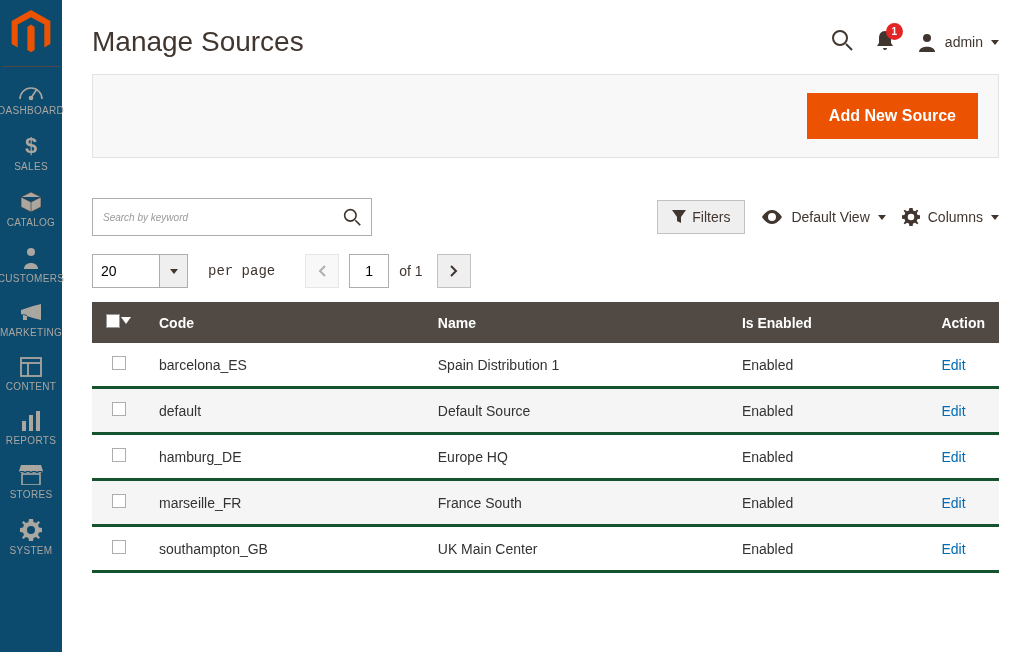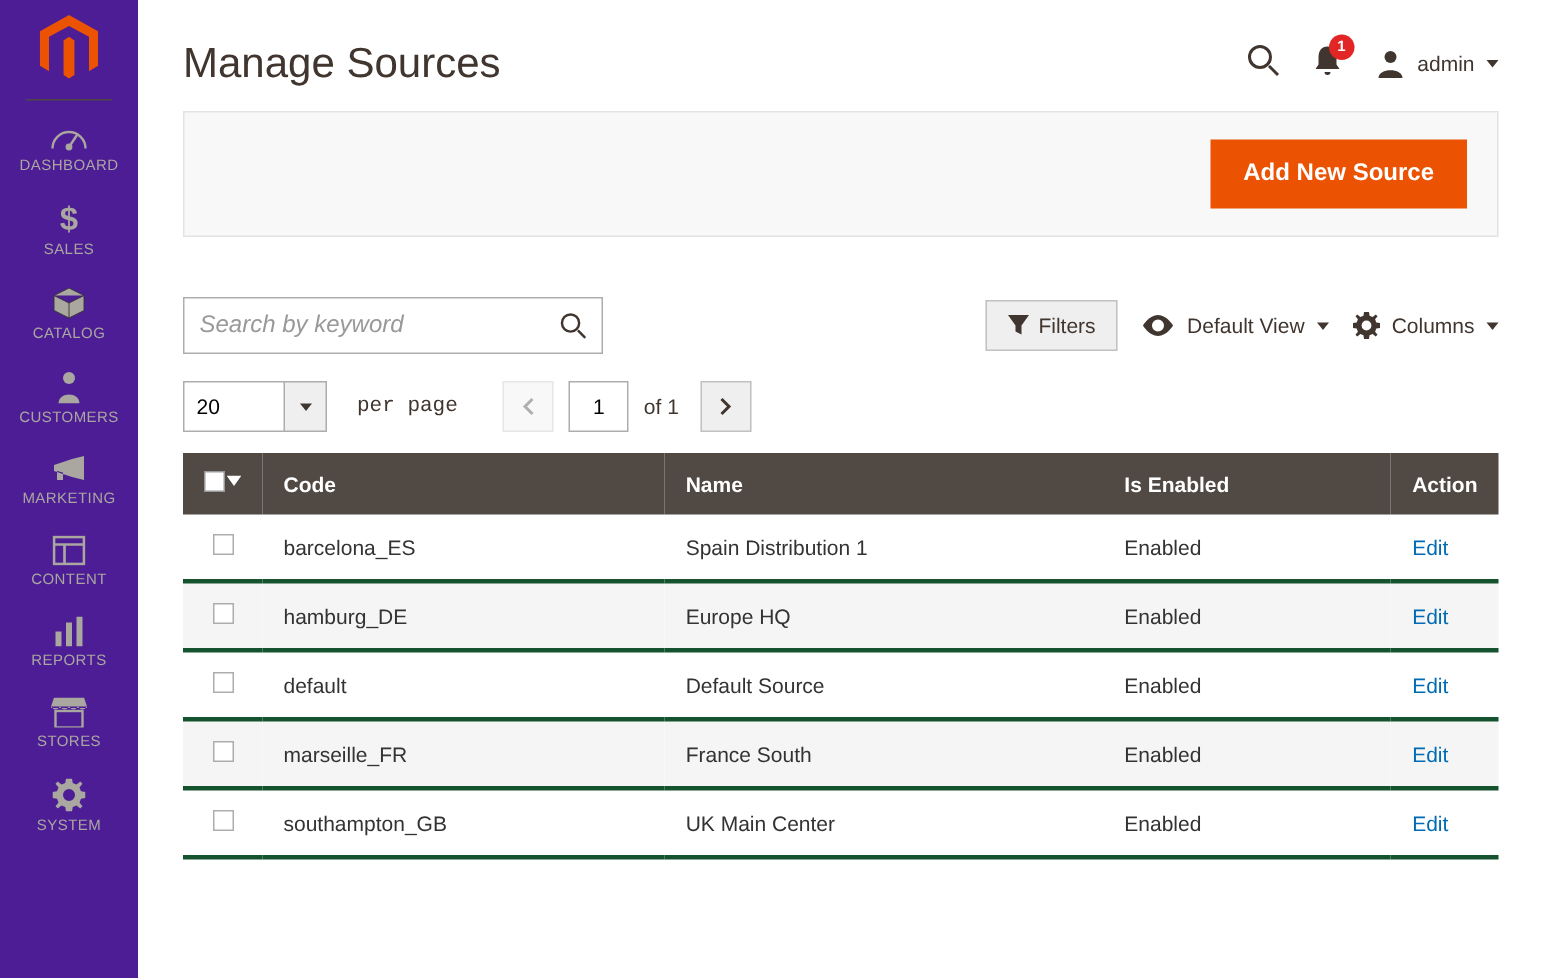--- a/index.html
+++ b/index.html
@@ -1,19 +1,19 @@
 <!DOCTYPE html>
 <html><head>
   <meta charset="utf-8">
   <style>
     * { box-sizing: border-box; margin: 0; padding: 0; }
     body { font-family: 'Helvetica Neue', Arial, sans-serif; background: #fff; width: 1027px; height: 652px; display: flex; overflow: hidden; }
 
     
-    .sidebar { width: 92px; background: #4c1d95; display: flex; flex-direction: column; align-items: center; padding-top: 10px; flex-shrink: 0; }
+    .sidebar { width: 62px; background: #0c4a6e; display: flex; flex-direction: column; align-items: center; padding-top: 10px; flex-shrink: 0; }
     .logo { width: 40px; height: 46px; color: #eb5202; margin-bottom: 10px; }
     .logo svg { width: 100%; height: 100%; }
     .sidebar-divider { width: 58px; height: 1px; background: #4d4845; margin-bottom: 4px; }
     .nav-item { width: 86px; color: #aaa6a0; text-align: center; padding: 10px 0 9px; cursor: pointer; font-size: 10px; }
     .nav-icon { display: block; margin: 0 auto 4px; }
     .nav-label { display: block; letter-spacing: 0.03em; }
 
     
     .main { flex: 1; padding: 0 28px 0 30px; overflow: auto; }
     .topbar { display: flex; align-items: center; margin-top: 26px; margin-bottom: 16px; }
@@ -23,21 +23,21 @@
     .badge { position: absolute; top: -6px; right: -8px; background: #e22626; color: #fff; border-radius: 9px; min-width: 17px; height: 17px; font-size: 10px; display: flex; align-items: center; justify-content: center; font-weight: 600; }
     .user-menu { display: flex; align-items: center; gap: 8px; color: #41362f; font-size: 14px; cursor: pointer; }
 
     
     .action-bar { background: #f8f8f8; border: 1px solid #e3e3e3; padding: 18px 20px; display: flex; justify-content: flex-end; margin-bottom: 40px; }
     .primary-btn { background: #eb5202; color: #fff; border: none; padding: 14px 22px; font-size: 16px; font-weight: 600; cursor: pointer; }
 
     
     .filter-row { display: flex; align-items: center; margin-bottom: 18px; gap: 16px; }
     .search-box { display: flex; align-items: center; border: 1px solid #adadad; padding: 0 10px; height: 38px; width: 280px; }
-    .search-input { border: none; outline: none; flex: 1; font-size: 16px; font-style: italic; color: #3b82f6; }
+    .search-input { border: none; outline: none; flex: 1; font-size: 10px; font-style: italic; color: #3b82f6; }
     .search-input::placeholder { color: #999; font-style: italic; }
     .filter-spacer { flex: 1; }
     .filter-btn { display: flex; align-items: center; gap: 6px; border: 1px solid #c1c1c1; background: #efefef; padding: 8px 14px; font-size: 14px; cursor: pointer; color: #41362f; }
     .view-control { display: flex; align-items: center; gap: 8px; font-size: 14px; color: #41362f; cursor: pointer; }
 
     
     .records-bar { display: flex; align-items: center; margin-bottom: 14px; font-size: 14px; color: #41362f; }
     .records-count { flex: 1; }
     .page-size { border: 1px solid #adadad; height: 34px; width: 68px; padding: 0 8px; font-size: 14px; }
     .page-size-dd { border: 1px solid #adadad; border-left: none; background: #efefef; width: 28px; height: 34px; display: flex; align-items: center; justify-content: center; cursor: pointer; }
@@ -251,34 +251,34 @@
     <tbody id="table-body">
         <tr>
           <td class="chk-cell"><span class="row-chk"></span></td>
           <td>barcelona_ES</td>
           <td>Spain Distribution 1</td>
           <td>Enabled</td>
           <td class="action-col"><span class="edit-link">Edit</span></td>
         </tr>
         <tr>
           <td class="chk-cell"><span class="row-chk"></span></td>
+          <td>default</td>
+          <td>Default Source</td>
+          <td>Enabled</td>
+          <td class="action-col"><span class="edit-link">Edit</span></td>
+        </tr>
+        <tr>
+          <td class="chk-cell"><span class="row-chk"></span></td>
           <td>hamburg_DE</td>
           <td>Europe HQ</td>
           <td>Enabled</td>
           <td class="action-col"><span class="edit-link">Edit</span></td>
         </tr>
         <tr>
           <td class="chk-cell"><span class="row-chk"></span></td>
-          <td>default</td>
-          <td>Default Source</td>
-          <td>Enabled</td>
-          <td class="action-col"><span class="edit-link">Edit</span></td>
-        </tr>
-        <tr>
-          <td class="chk-cell"><span class="row-chk"></span></td>
           <td>marseille_FR</td>
           <td>France South</td>
           <td>Enabled</td>
           <td class="action-col"><span class="edit-link">Edit</span></td>
         </tr>
         <tr>
           <td class="chk-cell"><span class="row-chk"></span></td>
           <td>southampton_GB</td>
           <td>UK Main Center</td>
           <td>Enabled</td>

